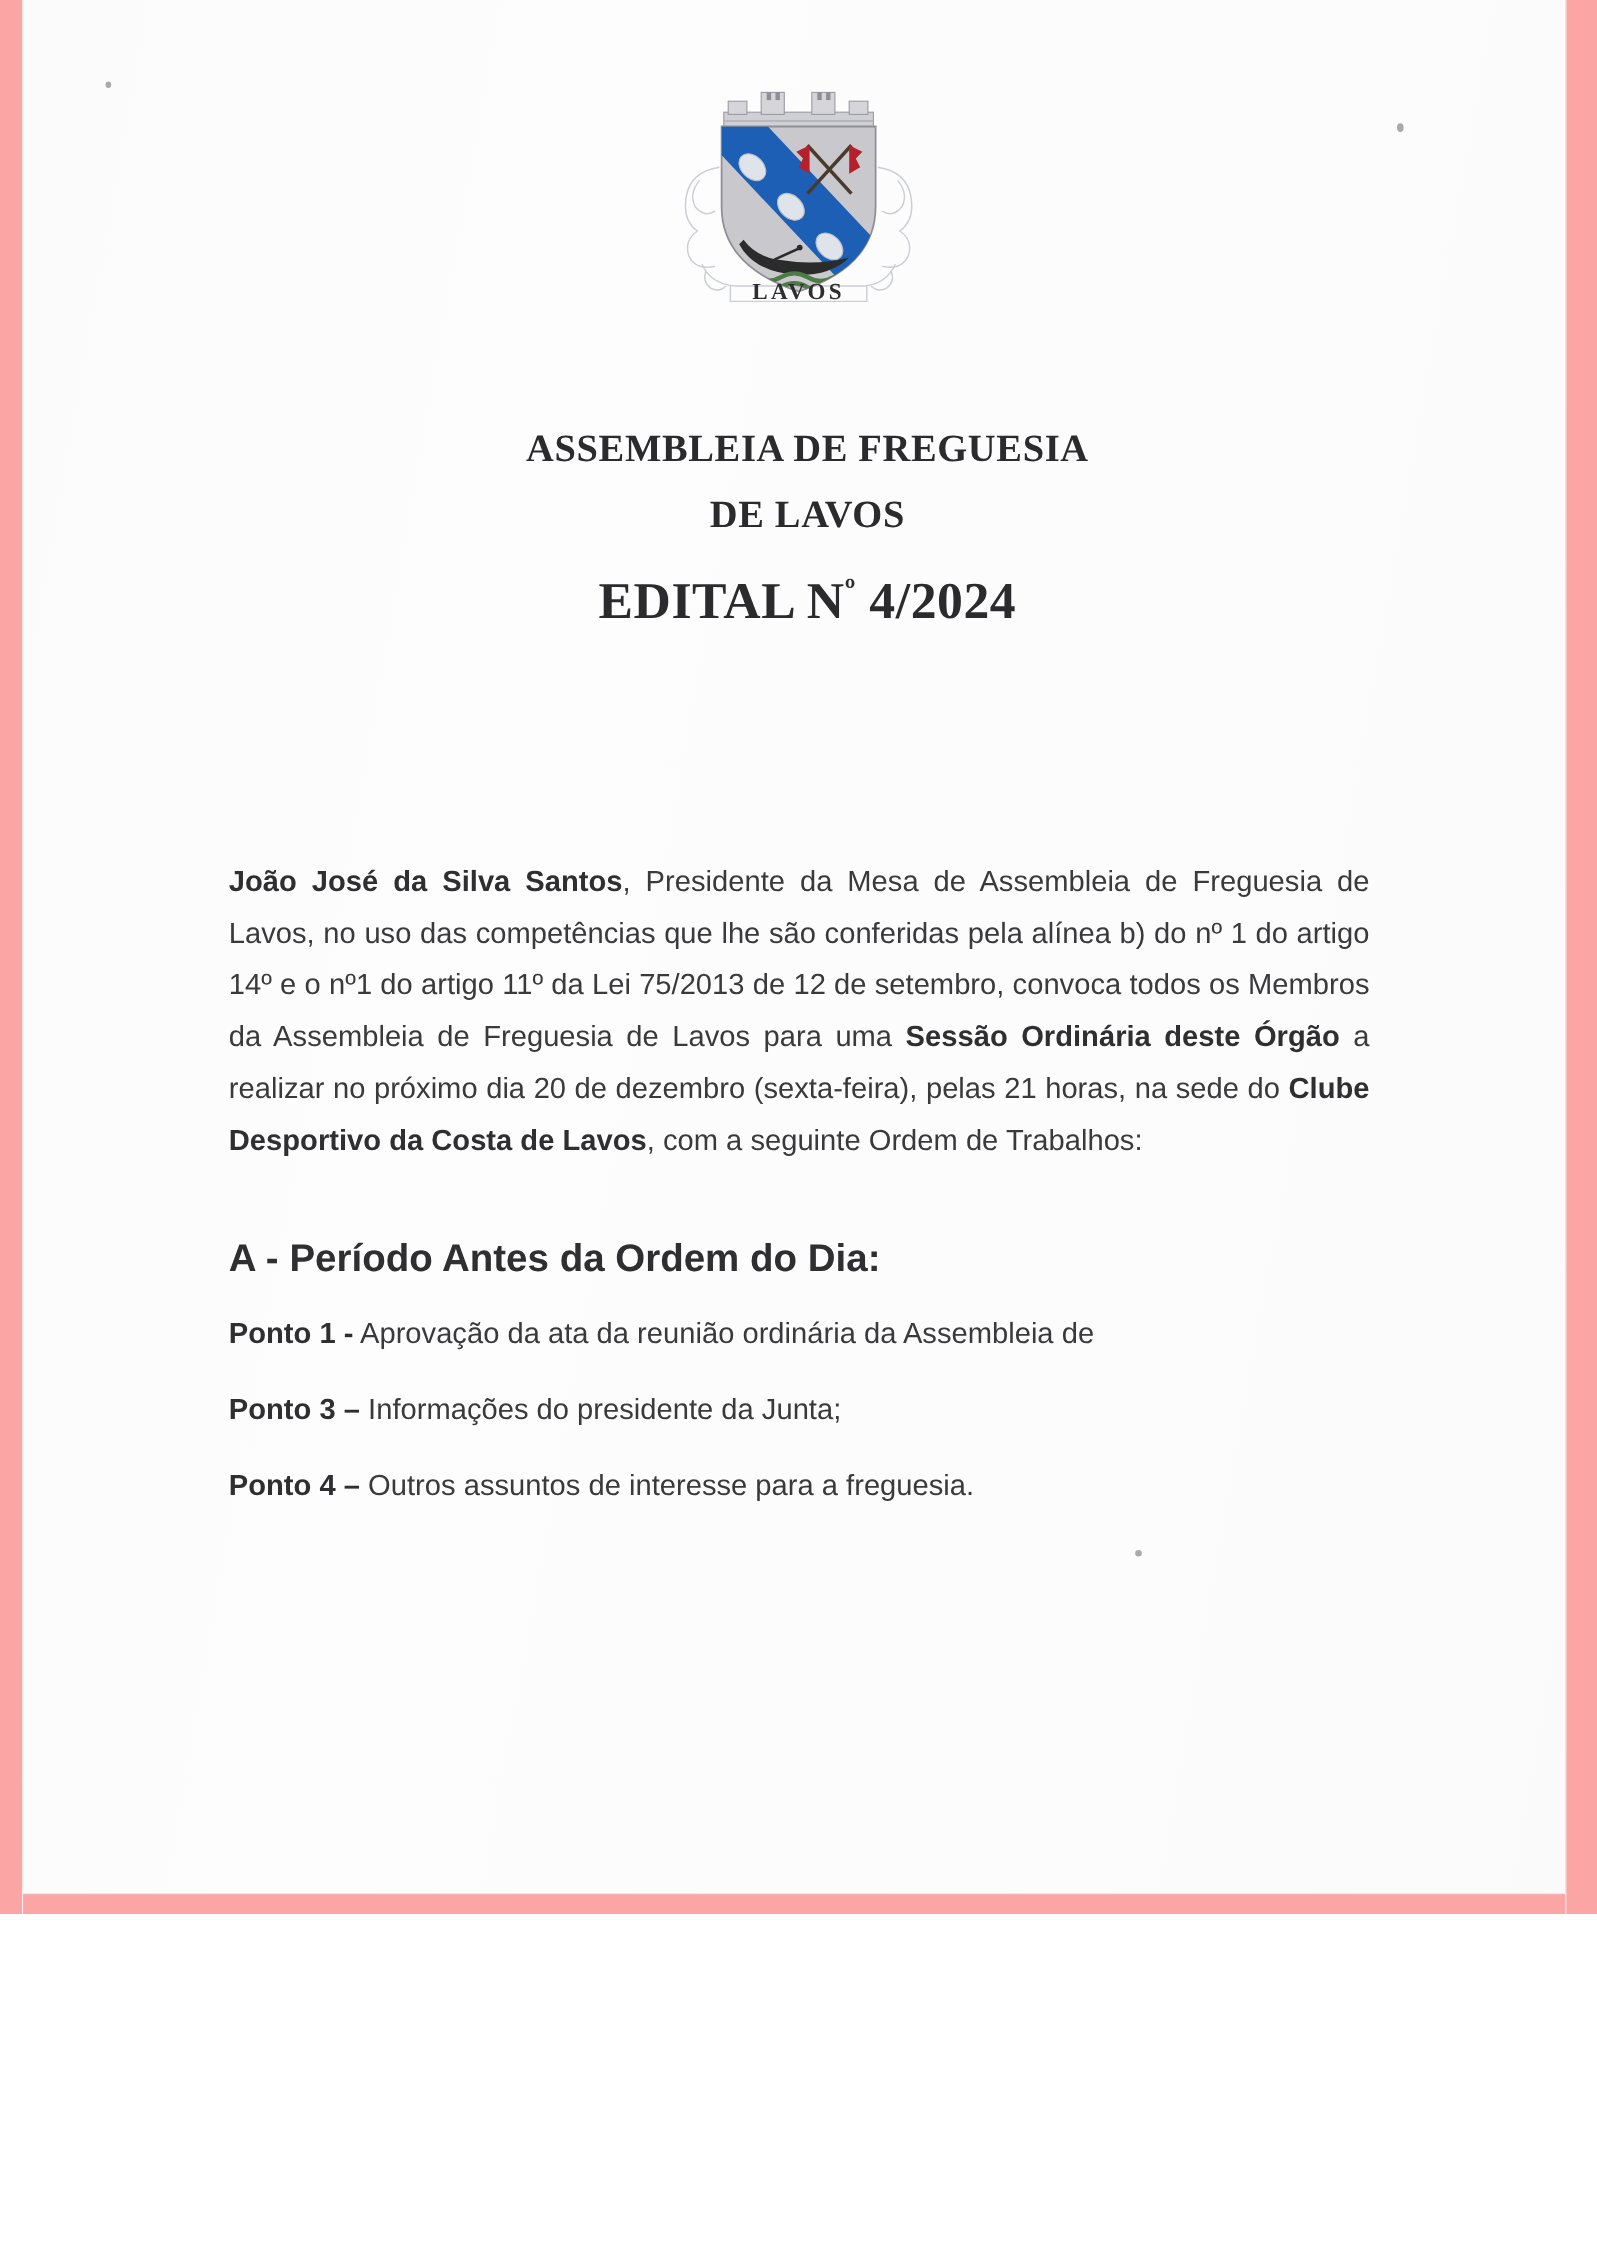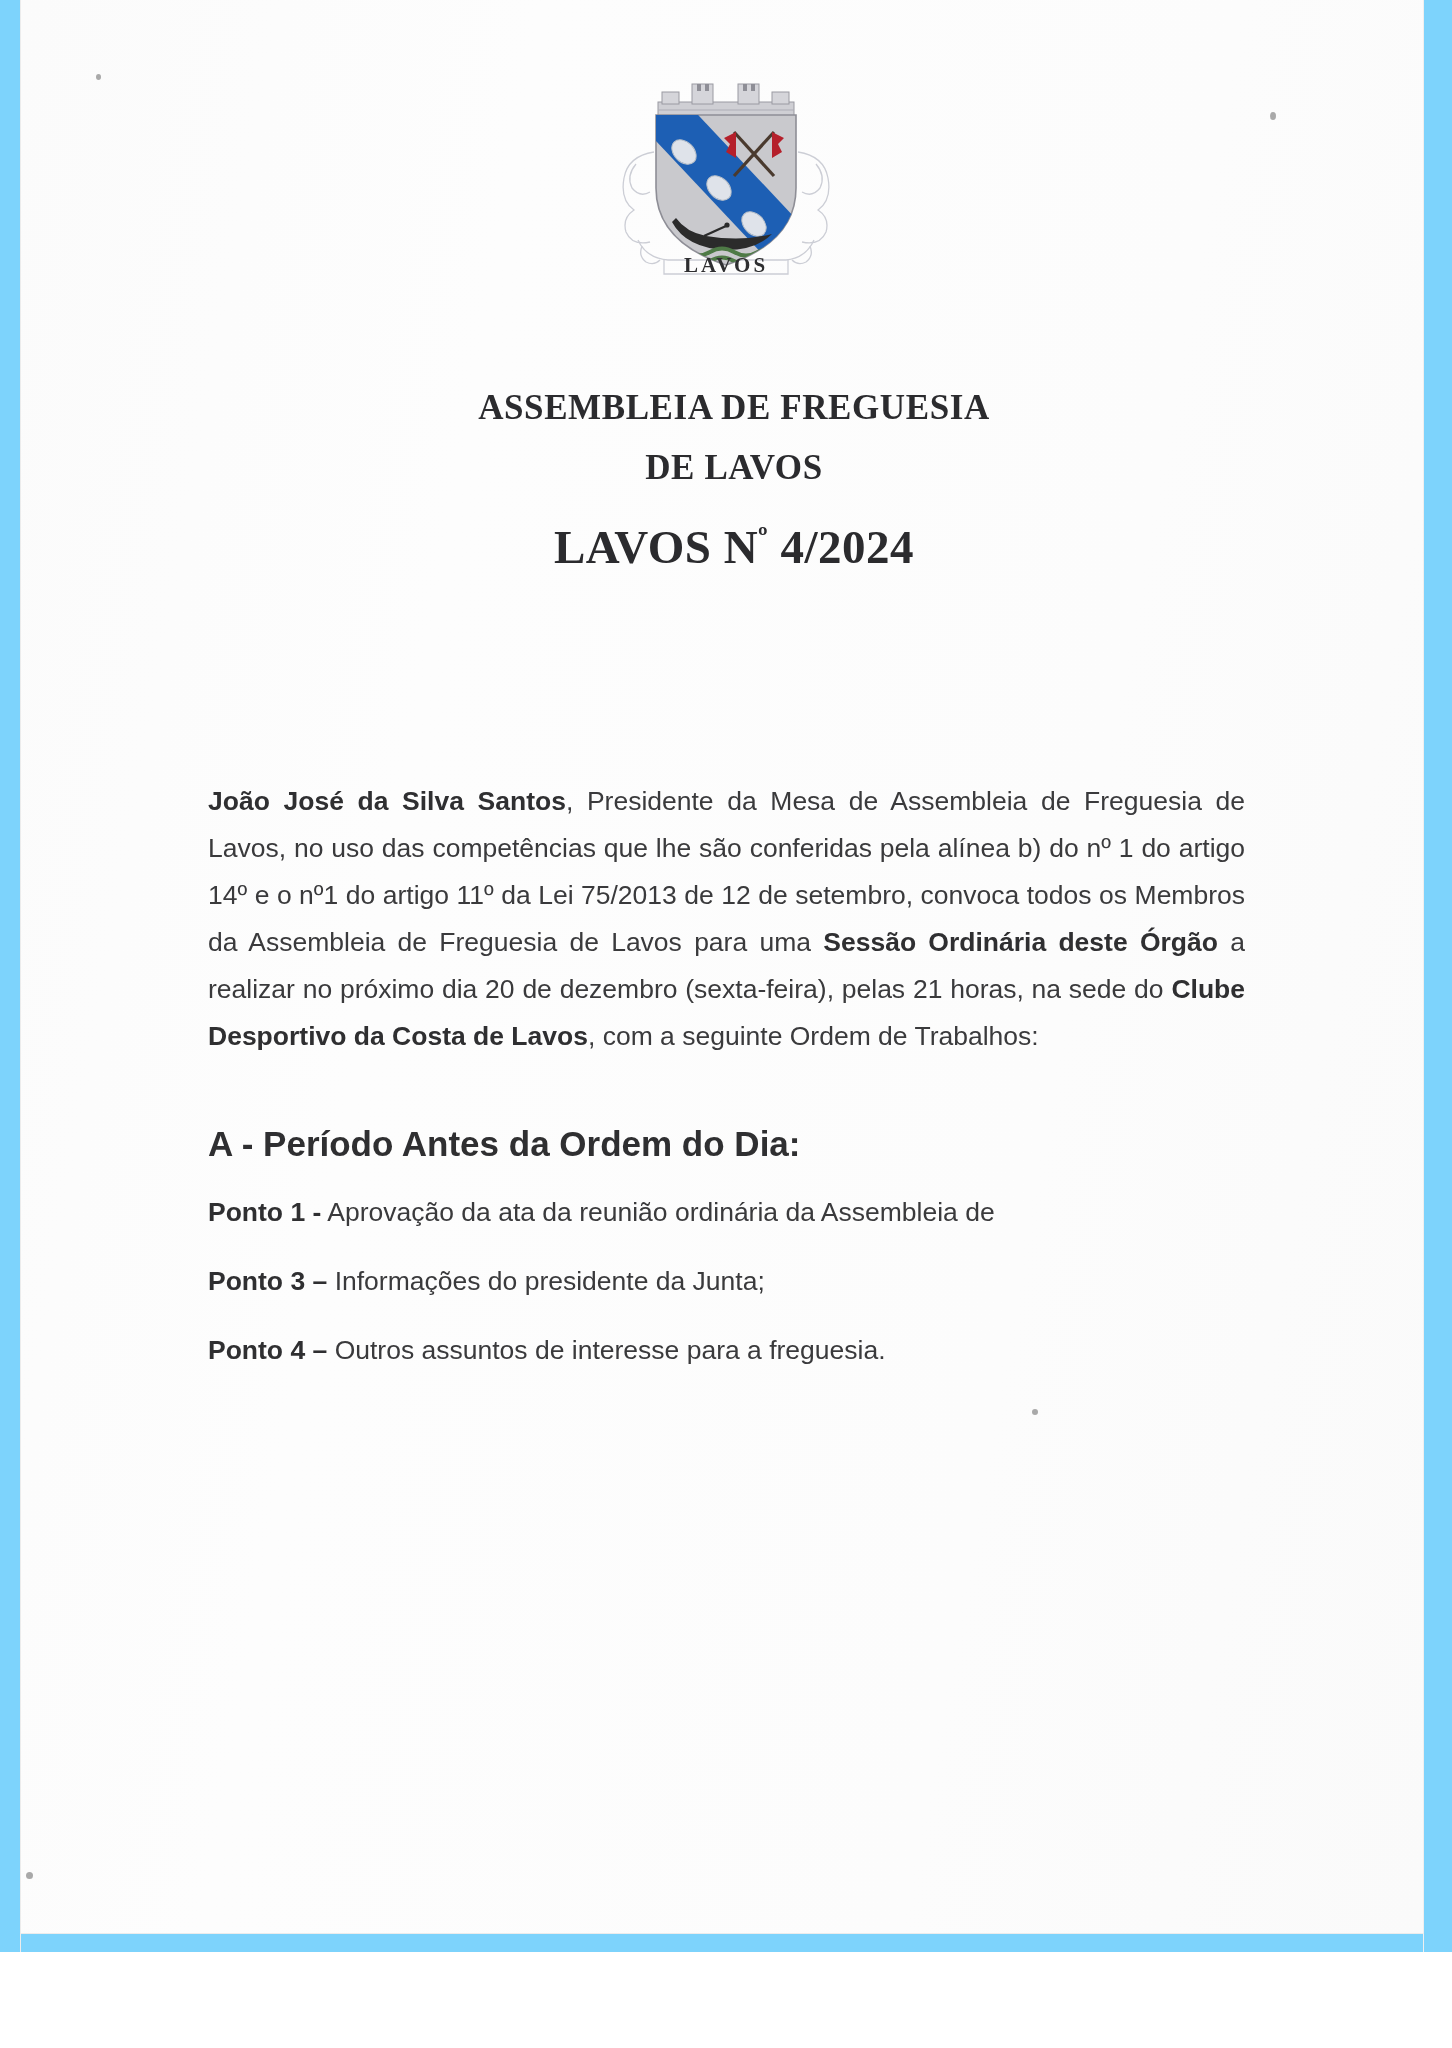--- a/index.html
+++ b/index.html
@@ -7,22 +7,22 @@
     margin: 0;
     padding: 0;
     background: #ffffff;
   }
   body {
     font-family: "Liberation Sans", sans-serif;
   }
   #page {
     position: relative;
     width: 1452px;
-    height: 1952px;
-    background: #7dd3fc;
+    height: 1740px;
+    background: #fca5a5;
     overflow: hidden;
   }
   
   .paper-edge-left {
     position: absolute;
     left: 20px; top: 0; bottom: 0;
     width: 1px;
     background: #ececec;
   }
   .paper-edge-right {
@@ -219,21 +219,21 @@
 
       <text x="150" y="212" text-anchor="middle" font-family="Liberation Serif, serif" font-size="21" font-weight="bold" letter-spacing="3" fill="#2e2e30">LAVOS</text>
     </svg>
   </div>
 
   <div class="heading-block" id="org-line1">ASSEMBLEIA DE FREGUESIA</div>
 
   <div class="heading-block" id="org-line2">DE LAVOS</div>
 
   <div class="heading-block" id="edital-title">
-    <span>LAVOS N</span><span class="sup">º</span><span> 4/2024</span>
+    <span>EDITAL N</span><span class="sup">º</span><span> 4/2024</span>
   </div>
 
   <div id="body-col">
 
     <p id="intro-paragraph"><b>João José da Silva Santos</b><span>, Presidente da Mesa de Assembleia de Freguesia de Lavos, no uso das competências que lhe são conferidas pela alínea b) do nº 1 do artigo 14º e o nº1 do artigo 11º da Lei 75/2013 de 12 de setembro, convoca todos os Membros da Assembleia de Freguesia de Lavos para uma </span><b>Sessão Ordinária deste Órgão</b><span> a realizar no próximo dia 20 de dezembro (sexta-feira), pelas 21 horas, na sede do </span><b>Clube Desportivo da Costa de Lavos</b><span>, com a seguinte Ordem de Trabalhos:</span></p>
 
     <div id="section-a">A - Período Antes da Ordem do Dia:</div>
 
     <ul class="ponto-list">
 

